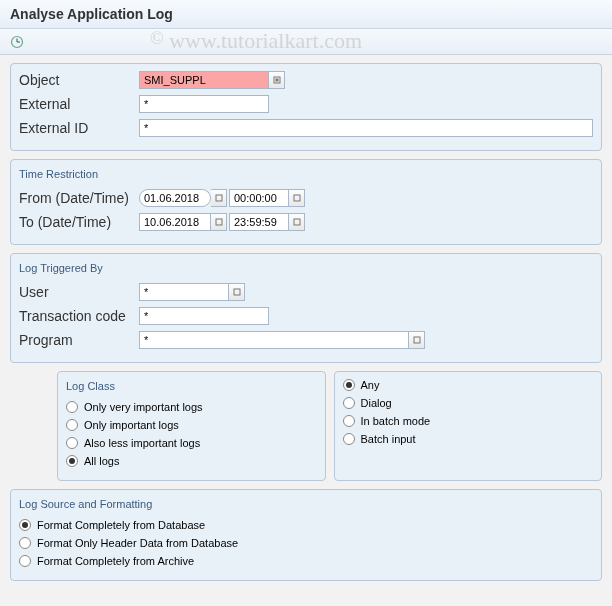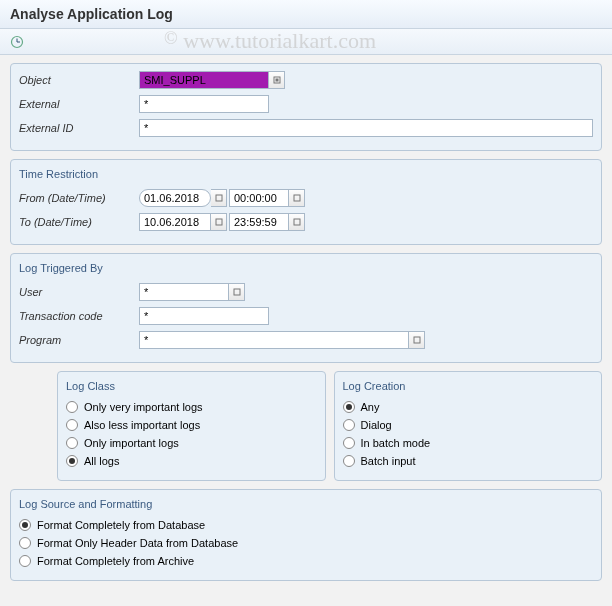--- a/index.html
+++ b/index.html
@@ -55,33 +55,32 @@
     }
     .row {
       display: flex;
       align-items: center;
       margin-bottom: 4px;
       min-height: 20px;
     }
     .label {
       width: 120px;
       color: #333;
-      font-size: 11px;
-      font-style: italic;
+      font-size: 14px;
     }
     .input {
       height: 18px;
       border: 1px solid #a8b8c8;
       background: #fff;
       padding: 1px 4px;
       font-size: 11px;
       font-family: inherit;
     }
     .input.selected {
-      background: #a21caf;
+      background: #fca5a5;
       color: #000;
     }
     .f4-btn {
       width: 16px;
       height: 18px;
       border: 1px solid #a8b8c8;
       border-left: none;
       background: linear-gradient(#fdfdfd, #e8e8e8);
       display: inline-flex;
       align-items: center;
@@ -117,21 +116,21 @@
       content: '';
       position: absolute;
       top: 2px; left: 2px;
       width: 6px; height: 6px;
       border-radius: 50%;
       background: #333;
     }
     .watermark {
       position: absolute;
       top: 28px;
-      left: 164px;
+      left: 150px;
       color: rgba(200,200,200,0.7);
       font-size: 22px;
       font-family: Georgia, serif;
       pointer-events: none;
       z-index: 100;
     }
     .watermark .copy { font-size: 18px; vertical-align: top; }
   </style>
 </head>
 <body>
@@ -235,33 +234,32 @@
 
   <div class="two-col">
     <div class="panel">
       <div class="panel-title">Log Class</div>
       <label class="radio-row">
         <input type="radio" name="logclass" class="radio" style="">
         <span>Only very important logs</span>
       </label>
       <label class="radio-row">
         <input type="radio" name="logclass" class="radio" style="">
+        <span>Only important logs</span>
+      </label>
+      <label class="radio-row">
+        <input type="radio" name="logclass" class="radio" style="">
         <span>Also less important logs</span>
-      </label>
-      <label class="radio-row">
-        <input type="radio" name="logclass" class="radio" style="">
-        <span>Only important logs</span>
       </label>
       <label class="radio-row">
         <input type="radio" name="logclass" class="radio" checked="" style="">
         <span>All logs</span>
       </label>
     </div>
     <div class="panel">
-      <div class="panel-title">Log Creation</div>
       <label class="radio-row">
         <input type="radio" name="logcreation" class="radio" checked="" style="">
         <span>Any</span>
       </label>
       <label class="radio-row">
         <input type="radio" name="logcreation" class="radio" style="">
         <span>Dialog</span>
       </label>
       <label class="radio-row">
         <input type="radio" name="logcreation" class="radio" style="">

